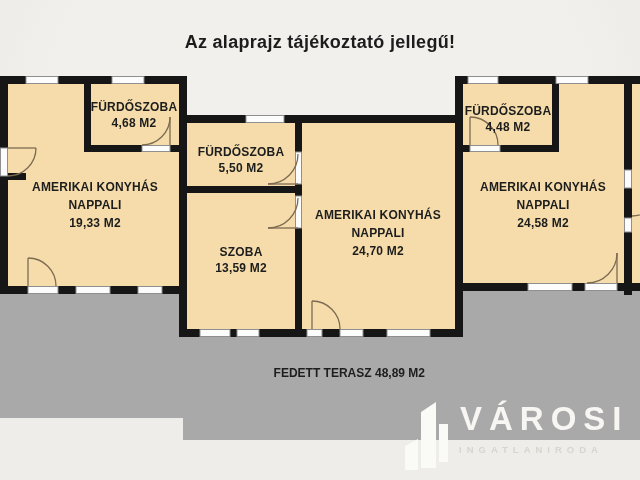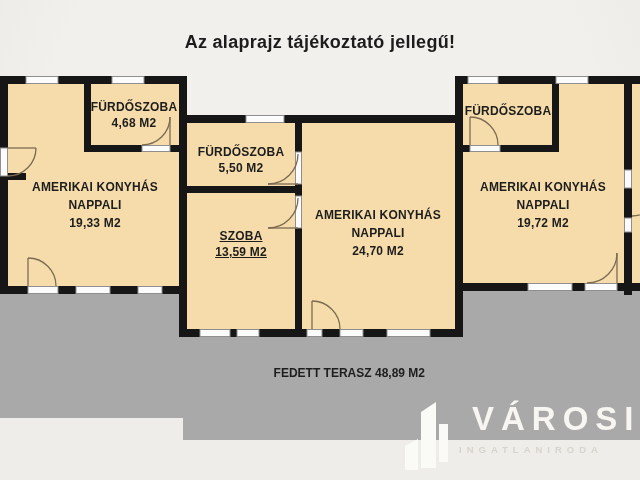--- a/index.html
+++ b/index.html
@@ -31,21 +31,21 @@
     position:absolute;left:0;top:32px;width:640px;
     text-align:center;
     font-size:18px;font-weight:bold;color:#1c1c1c;
     letter-spacing:.3px;
   }
   .terrace-lbl{
     position:absolute;left:225px;top:364px;width:200px;
     text-align:right;font-weight:bold;font-size:12px;line-height:18px;color:#1e1e1e;
   }
   .brand{
-    position:absolute;left:472px;top:400px;
+    position:absolute;left:460px;top:400px;
     font-size:33px;font-weight:bold;color:#f8f6f3;
     letter-spacing:7px;white-space:nowrap;
   }
   .brand-sub{
     position:absolute;left:459px;top:444px;
     font-size:9.5px;font-weight:bold;color:#d8d4ce;
     letter-spacing:5px;white-space:nowrap;
   }
 </style>
 </head>
@@ -159,37 +159,38 @@
   <div class="lbl lbl3" style="left:5px;top:178px;width:180px;">
     <span class="ln">AMERIKAI KONYHÁS</span>
     <span class="ln">NAPPALI</span>
     <span class="ln">19,33 M2</span>
   </div>
 
   <div class="lbl" style="left:186px;top:144px;width:110px;">
     <span class="ln">FÜRDŐSZOBA</span>
     <span class="ln">5,50 M2</span>
   </div>
-  <div class="lbl" style="left:186px;top:228px;width:110px;text-decoration:underline;">
+  <div class="lbl" style="left:186px;top:244px;width:110px;">
     <span class="ln">SZOBA</span>
     <span class="ln">13,59 M2</span>
   </div>
   <div class="lbl lbl3" style="left:300px;top:206px;width:156px;">
     <span class="ln">AMERIKAI KONYHÁS</span>
     <span class="ln">NAPPALI</span>
     <span class="ln">24,70 M2</span>
   </div>
 
   <div class="lbl" style="left:455px;top:103px;width:106px;">
     <span class="ln">FÜRDŐSZOBA</span>
+    <span class="ln">4,48 M2</span>
   </div>
   <div class="lbl lbl3" style="left:462px;top:178px;width:162px;">
     <span class="ln">AMERIKAI KONYHÁS</span>
     <span class="ln">NAPPALI</span>
-    <span class="ln">19,72 M2</span>
+    <span class="ln">24,58 M2</span>
   </div>
 
   <div class="terrace-lbl">
     <span class="ln">FEDETT TERASZ</span>
     <span class="ln">48,89 M2</span>
   </div>
 
   <div class="brand">VÁROSI</div>
   <div class="brand-sub">INGATLANIRODA</div>
 

